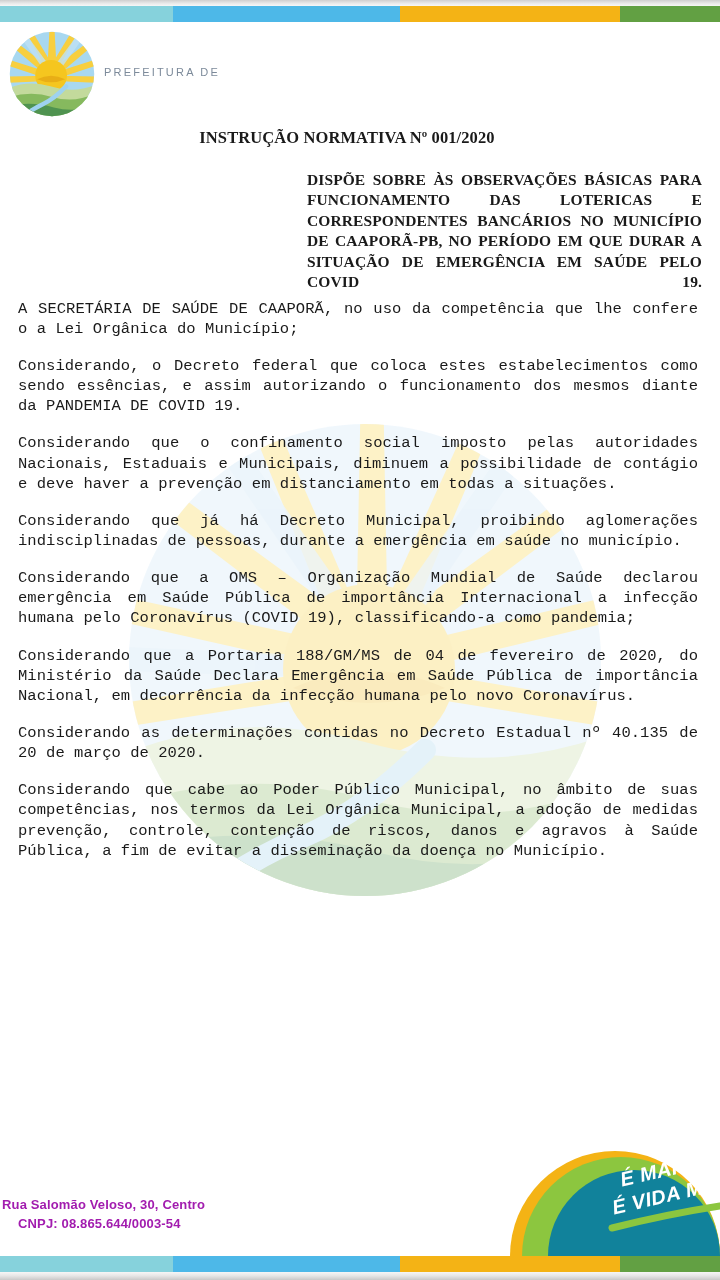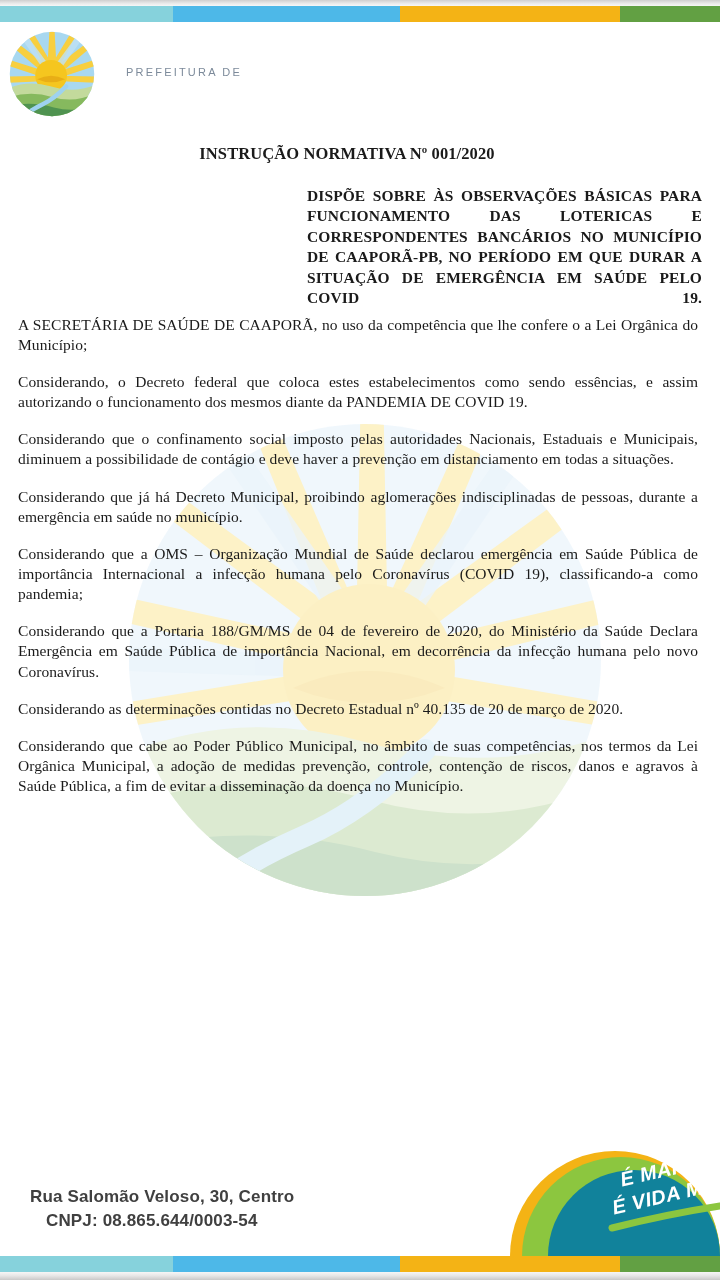--- a/index.html
+++ b/index.html
@@ -66,21 +66,21 @@
     left: 8px; top: 8px;
     display: flex;
     align-items: center;
   }
   .brand-emblem {
     width: 88px;
     height: 88px;
     flex: none;
   }
   .brand-words {
-    margin-left: 28px;
+    margin-left: 6px;
     display: flex;
     flex-direction: column;
     justify-content: center;
     font-family: "Liberation Sans", "DejaVu Sans", sans-serif;
   }
   .brand-sup {
     font-size: 11px;
     letter-spacing: 2.2px;
     color: #7c8a9a;
     font-weight: 400;
@@ -108,21 +108,21 @@
     height: 480px;
     opacity: 0.30;
     z-index: 1;
     pointer-events: none;
   }
 
   
   .doc {
     position: absolute;
     left: 18px;
-    top: 144px;
+    top: 128px;
     width: 684px;
     z-index: 10;
   }
 
   .doc-title {
     text-align: center;
     font-weight: bold;
     font-size: 16.5px;
     letter-spacing: 0.1px;
     margin: 0 0 22px 0;
@@ -139,43 +139,43 @@
     text-align-last: justify;
     letter-spacing: 0.1px;
   }
 
   p.para {
     margin: 0 4px 17px 0;
     font-size: 15.5px;
     line-height: 1.30;
     text-align: justify;
     letter-spacing: 0.05px;
+    font-family: Liberation Mono, monospace;
   }
   p.para:last-child { margin-bottom: 0; }
 
   
   .footer {
     position: absolute;
     left: 0;
     bottom: 24px;
     width: 720px;
     height: 190px;
     z-index: 20;
   }
   .footer-address {
     position: absolute;
     left: 2px;
     bottom: 22px;
     font-family: "Liberation Sans", "DejaVu Sans", sans-serif;
     font-weight: bold;
-    font-size: 17px;
+    font-size: 13px;
     line-height: 1.45;
-    color: #404040;
+    color: #a21caf;
     letter-spacing: 0.15px;
-    margin-left: 28px;
   }
   .footer-address .line-2 { padding-left: 16px; }
 
   .footer-badge {
     position: absolute;
     right: 0;
     bottom: 0;
     width: 220px;
     height: 160px;
     overflow: hidden;

